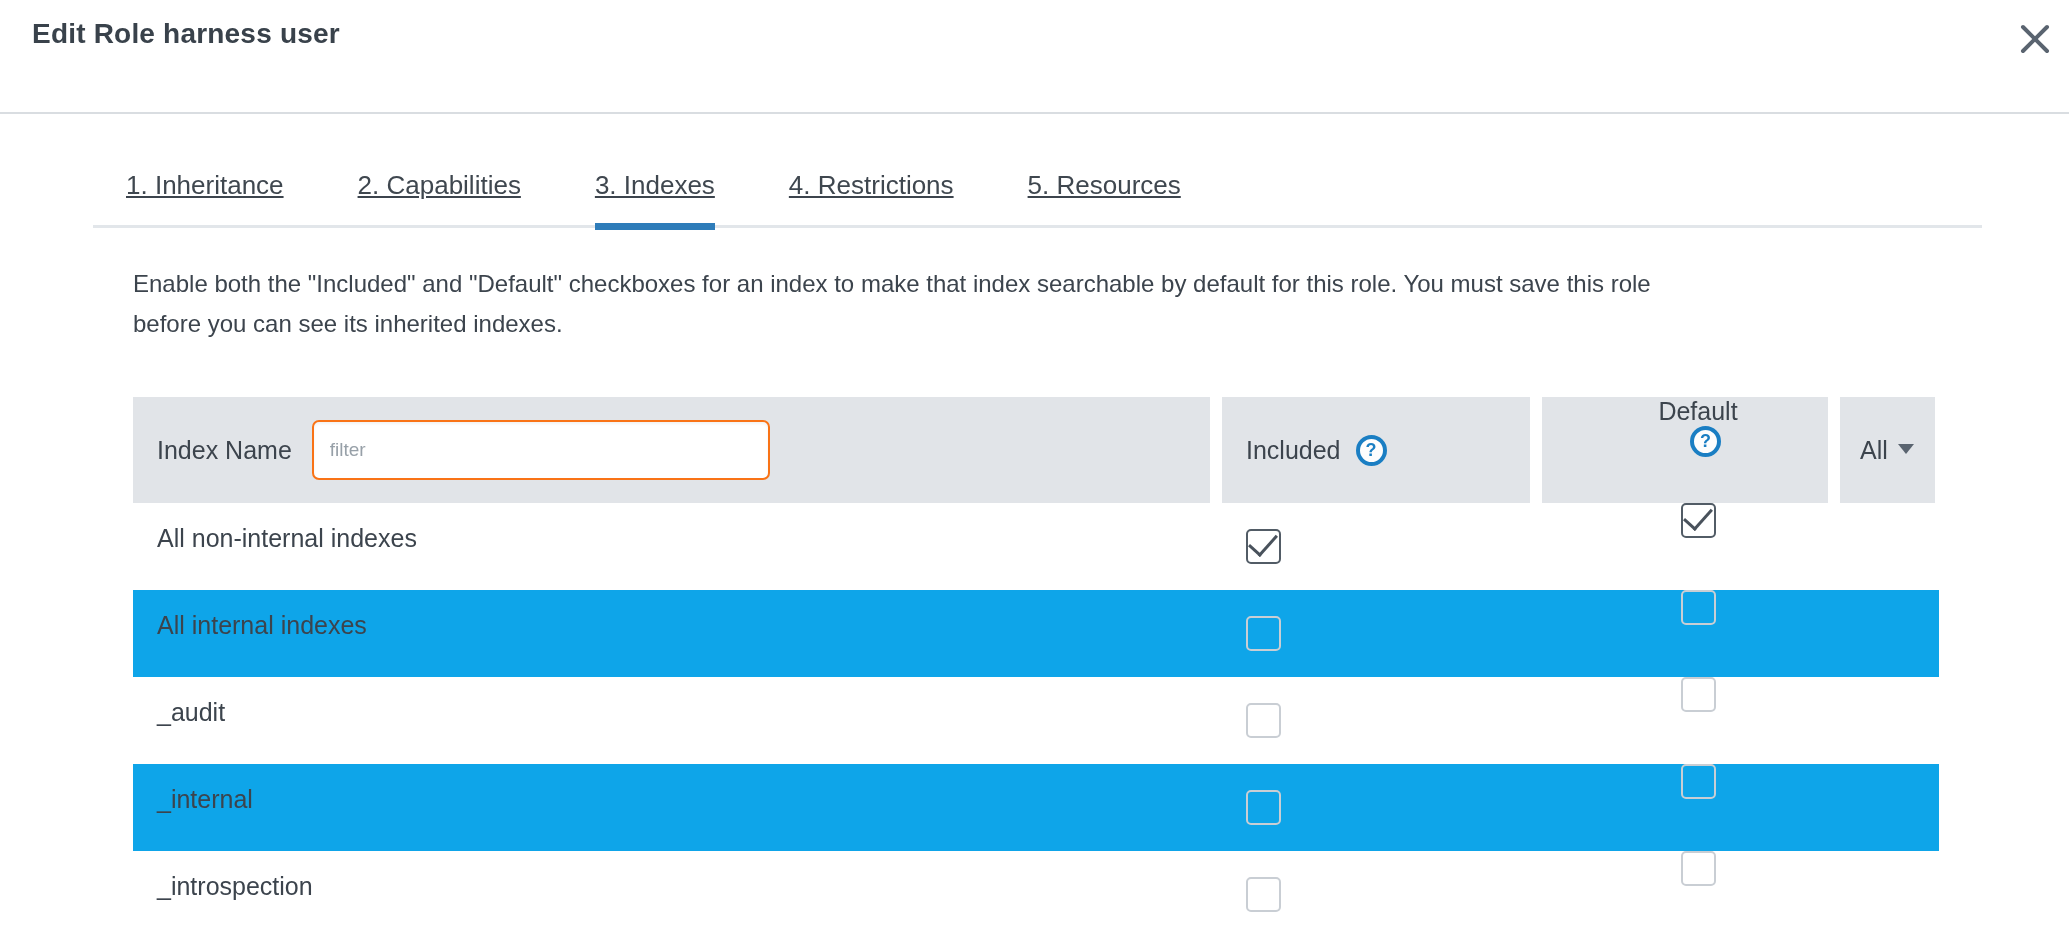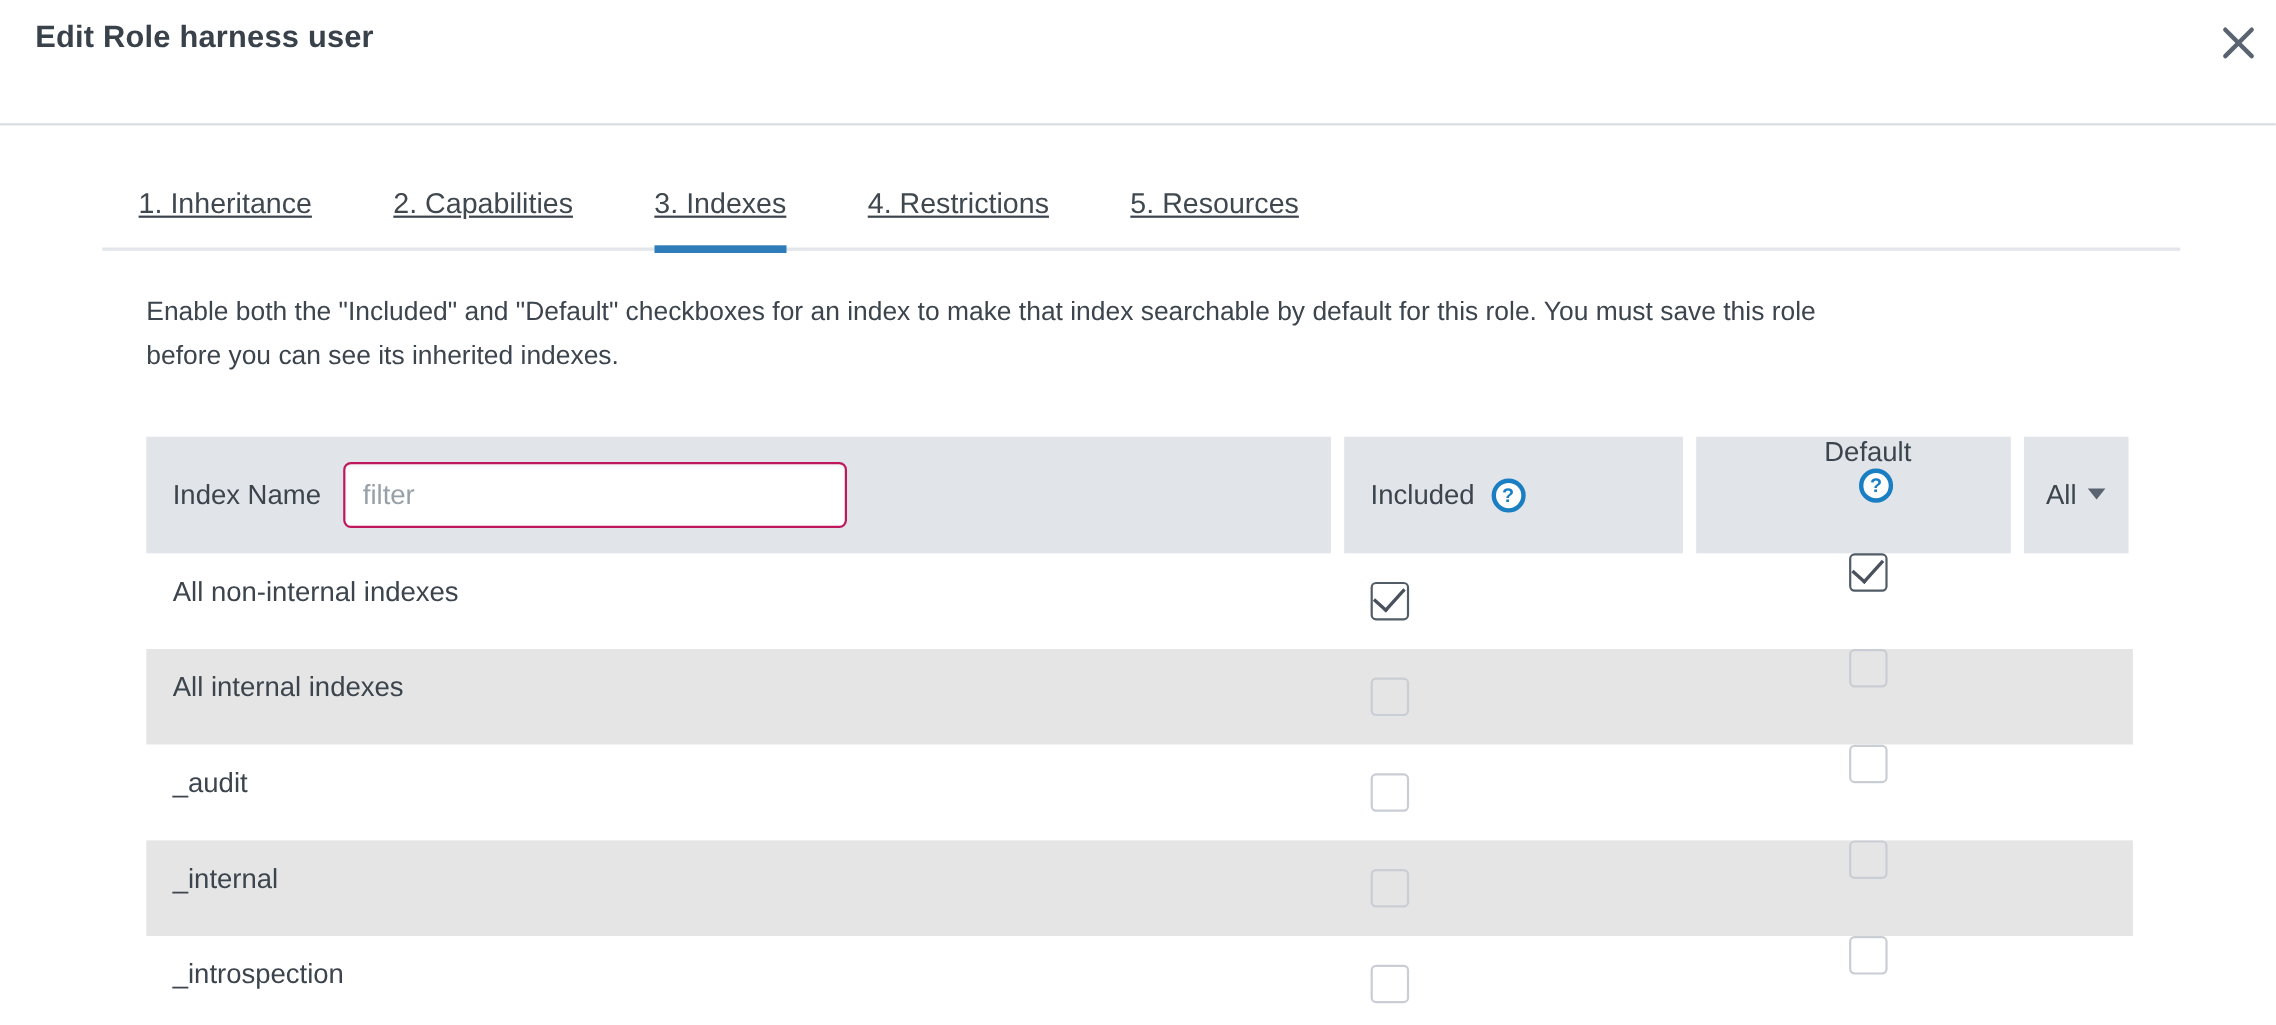--- a/index.html
+++ b/index.html
@@ -94,25 +94,25 @@
 
   .col-label {
     font-size: 25px;
     color: #3c444d;
     white-space: nowrap;
   }
 
   .filter-input {
     margin-left: 20px;
     width: 458px; height: 60px;
-    border: 2px solid #be185d;
+    border: 2px solid #f97316;
     border-radius: 7px;
     background: #ffffff;
     font-family: "Liberation Sans", sans-serif;
-    font-size: 25px;
+    font-size: 19px;
     color: #3c444d;
     padding: 0 16px;
     box-shadow: inset 0 2px 3px rgba(0,0,0,0.05);
     outline: none;
   }
   .filter-input::placeholder { color: #97a0a8; }
 
   .help-icon {
     margin-left: 15px;
     width: 31px; height: 31px;
@@ -134,21 +134,21 @@
     margin-top: -2px;
     width: 0; height: 0;
     border-left: 8px solid transparent;
     border-right: 8px solid transparent;
     border-top: 10px solid #5a6470;
   }
   .all-cell { cursor: pointer; }
 
   
   .row { height: 87px; background: #ffffff; }
-  .row.alt { background: #e5e5e5; }
+  .row.alt { background: #0ea5e9; }
   .row .c1 {
     align-items: flex-start;
     padding-top: 21px;
     font-size: 25px;
     color: #3c444d;
   }
   .checkbox {
     width: 35px; height: 35px;
     border: 2px solid #c9ced4;
     border-radius: 5px;

